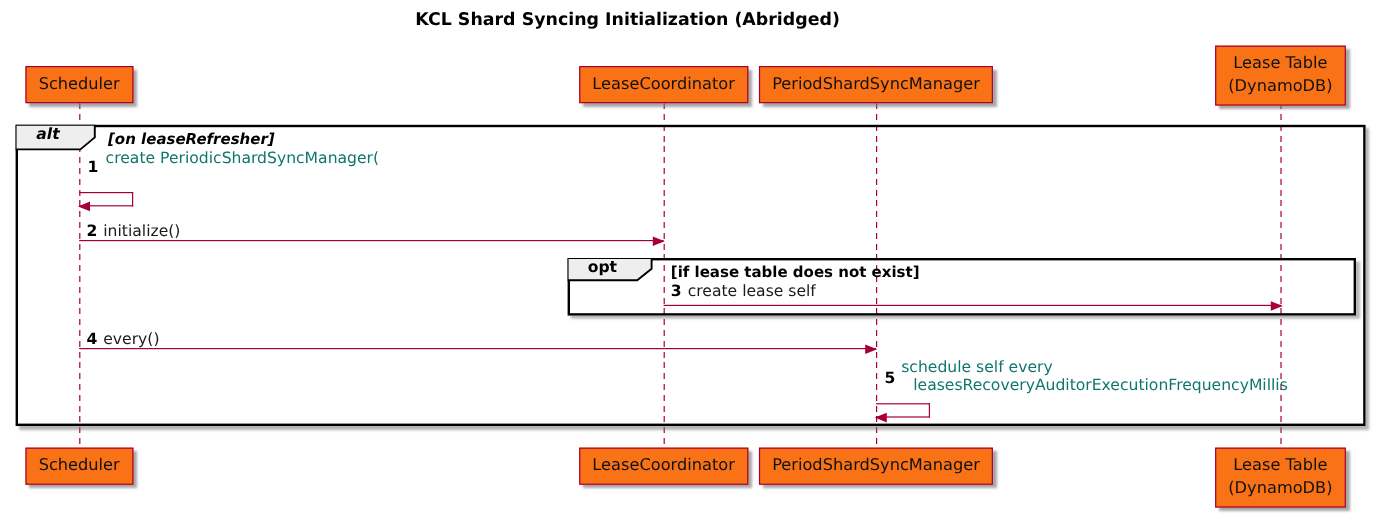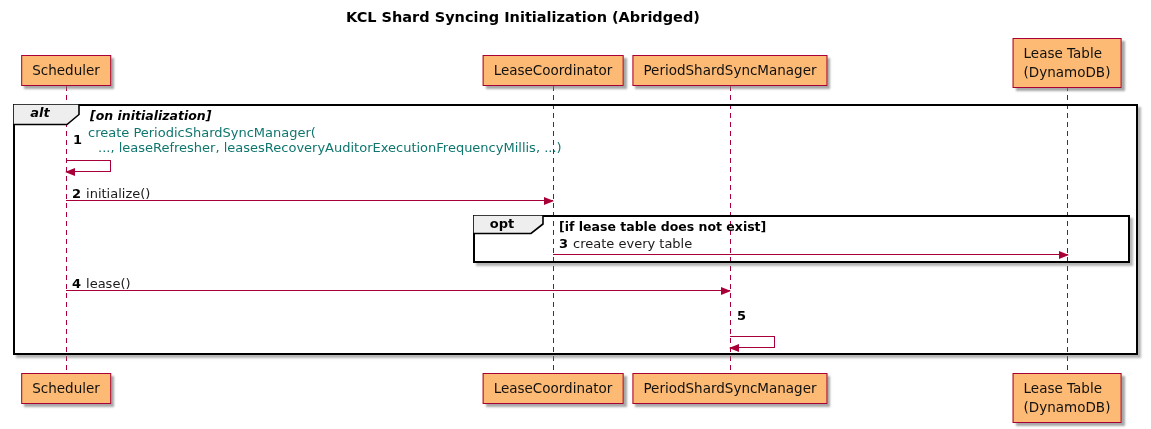--- a/index.html
+++ b/index.html
@@ -7,24 +7,24 @@
     position:relative; width:1151px; height:429px; overflow:hidden;
     font-family:"DejaVu Sans", sans-serif; background:#ffffff; color:#111;
   }
   .title {
     position:absolute; left:0; top:9px; width:1046px; text-align:center;
     font-size:14.5px; font-weight:bold; color:#000;
   }
   
   .pbox {
     position:absolute; transform:translateX(-50%);
-    background:#fdba74; border:1.5px solid #A80036;
+    background:#f97316; border:1.5px solid #A80036;
     box-shadow:3px 3px 2px rgba(120,120,120,0.65);
     padding:5px 10px; font-size:13.5px; line-height:1.4; color:#111;
-    white-space:nowrap;
+    text-align:center; white-space:nowrap;
   }
   
   .lifeline {
     position:absolute; width:1px; top:86px; height:287px;
     background:repeating-linear-gradient(to bottom,#A80036 0,#A80036 5px,transparent 5px,transparent 9px);
   }
   
   .frame {
     position:absolute; border:2px solid #000; background:transparent;
     box-shadow:3px 3px 2px rgba(120,120,120,0.55);
@@ -84,27 +84,26 @@
     <div>(DynamoDB)</div>
   </div>
 
   <div class="frame" style="left:13px; top:104px; width:1121px; height:247px;font-style:italic;">
     <div class="frame-tab">
       <svg width="70" height="22">
         <path d="M0,0 H66 V10.5 L54,20.5 H0 Z" fill="#EEEEEE" stroke="#000000" stroke-width="1.6"></path>
       </svg>
       <span class="tab-text">alt</span>
     </div>
-    <div class="cond" style="left:75px; top:2px;">[on initialization]</div>
+    <div class="cond" style="left:75px; top:2px;">[on leaseRefresher]</div>
   </div>
 
   <div class="num-float" style="left:73px; top:132px;">1</div>
   <div class="msg-block" style="left:88px; top:125px;">
     <div>create PeriodicShardSyncManager(</div>
-    <div class="indent">..., leaseRefresher, leasesRecoveryAuditorExecutionFrequencyMillis, ...)</div>
   </div>
   <div class="selfloop" style="left:66px; top:160px;">
     <div class="head-left"></div>
   </div>
 
   <div class="msg-label" style="left:72px; top:186px;">
     <span class="msg-num">2</span><span>initialize()</span>
   </div>
   <div class="arrow" style="left:66px; top:200px; width:487px;">
     <div class="head-right"></div>
@@ -114,34 +113,38 @@
     <div class="frame-tab">
       <svg width="74" height="20">
         <path d="M0,0 H70 V9 L58,18.5 H0 Z" fill="#EEEEEE" stroke="#000000" stroke-width="1.6"></path>
       </svg>
       <span class="tab-text" style="width:58px;">opt</span>
     </div>
     <div class="cond" style="left:84px; top:2px;text-align:right;">[if lease table does not exist]</div>
   </div>
 
   <div class="msg-label" style="left:559px; top:236px;">
-    <span class="msg-num">3</span><span>create every table</span>
+    <span class="msg-num">3</span><span>create lease self</span>
   </div>
   <div class="arrow" style="left:553px; top:254px; width:515px;">
     <div class="head-right"></div>
   </div>
 
   <div class="msg-label" style="left:72px; top:276px;">
-    <span class="msg-num">4</span><span>lease()</span>
+    <span class="msg-num">4</span><span>every()</span>
   </div>
   <div class="arrow" style="left:66px; top:290px; width:664px;">
     <div class="head-right"></div>
   </div>
 
   <div class="num-float" style="left:737px; top:308px;">5</div>
+  <div class="msg-block" style="left:751px; top:299px;">
+    <div>schedule self every</div>
+    <div class="indent">leasesRecoveryAuditorExecutionFrequencyMillis</div>
+  </div>
   <div class="selfloop" style="left:730px; top:336px;">
     <div class="head-left"></div>
   </div>
 
   <div class="pbox" style="left:66px; top:373px;">
     <span>Scheduler</span>
   </div>
   <div class="pbox" style="left:553px; top:373px;">
     <span>LeaseCoordinator</span>
   </div>

